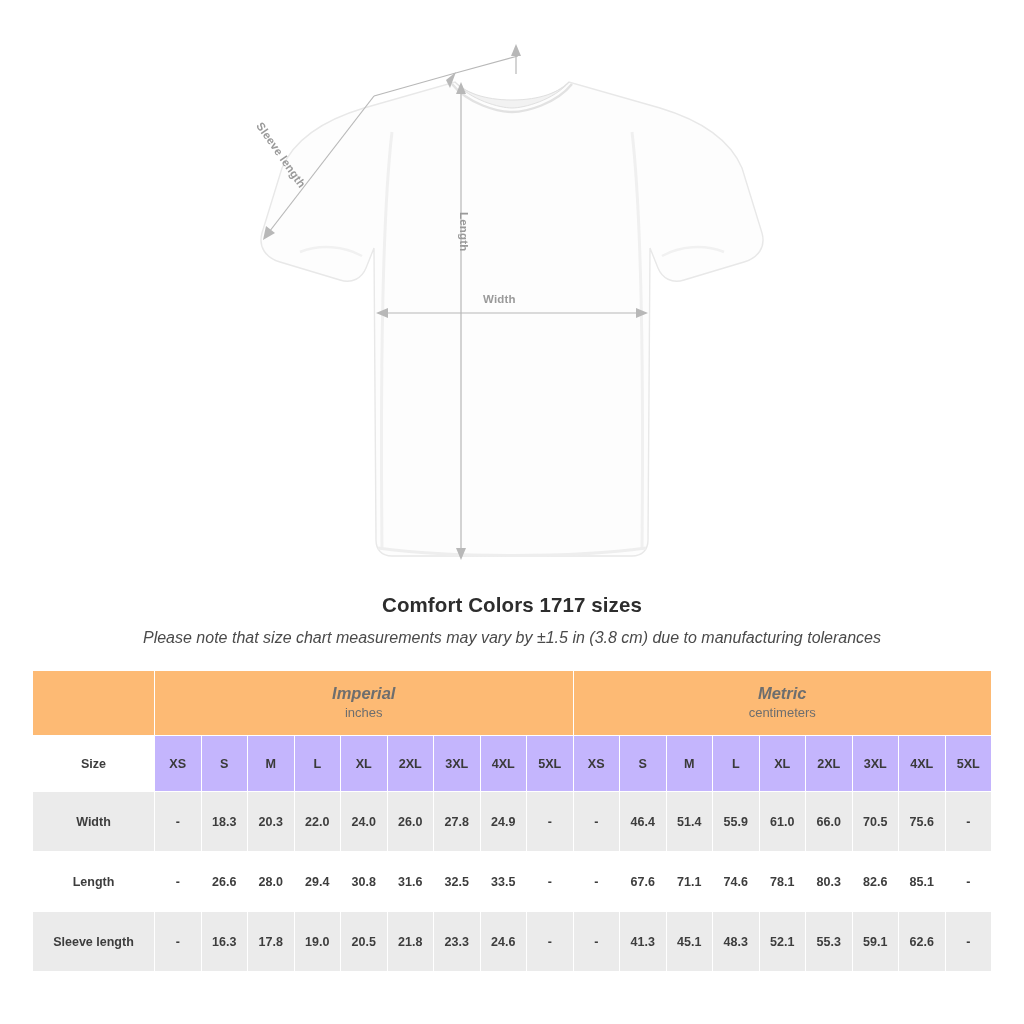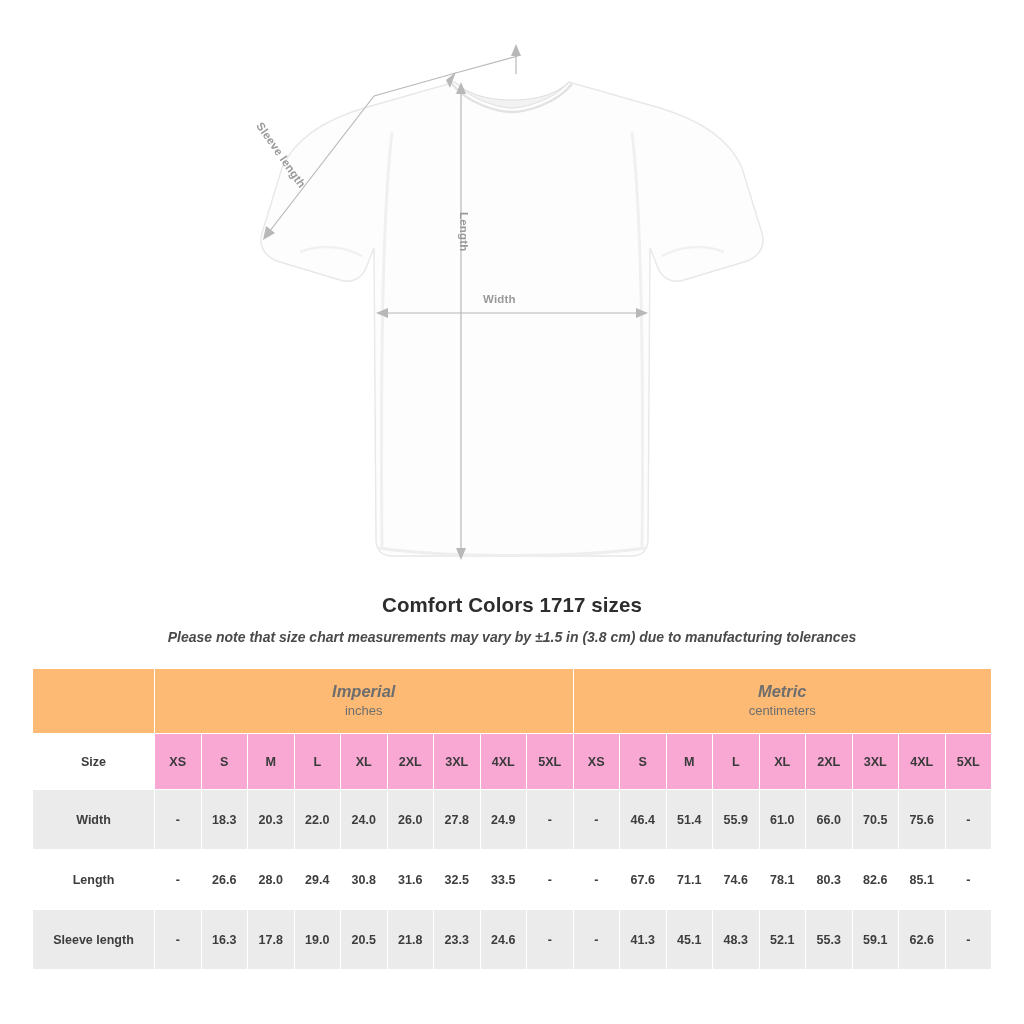--- a/index.html
+++ b/index.html
@@ -54,25 +54,24 @@
     margin-top: 6px;
   }
   .chart-title {
     font-size: 20.5px;
     font-weight: 700;
     color: #2d2d2d;
     margin: 8px;
     letter-spacing: 0.1px;
   }
   .chart-note {
-    font-size: 14px;
+    font-size: 16px;
     font-style: italic;
     color: #4a4a4a;
     margin: 12px 0 0 0;
-    font-weight: bold;
   }
 
   
   .table-wrap {
     margin: 23px 32px 0 32px;
   }
   table.size-table {
     border-collapse: collapse;
     width: 960px;
     table-layout: fixed;
@@ -97,21 +96,21 @@
     font-weight: 700;
     color: #6e6e6e;
     line-height: 1.15;
   }
   .band .unit-name {
     font-size: 13px;
     font-weight: 400;
     color: #6e6e6e;
     line-height: 1.5;
   }
-  .hdr-row td { height: 55px; background: #f9a8d4; }
+  .hdr-row td { height: 55px; background: #c4b5fd; }
   .hdr-row td.rowhead { background: #ffffff; }
   .hdr-row td.sizecell { font-size: 12.6px; color: #3a3a3a; }
   .data-row td { height: 59px; }
   .row-shade td { background: #ebebeb; }
   .row-plain td { background: #ffffff; }
   .rowhead {
     font-size: 12.6px;
     font-weight: 700;
     color: #3a3a3a;
   }

